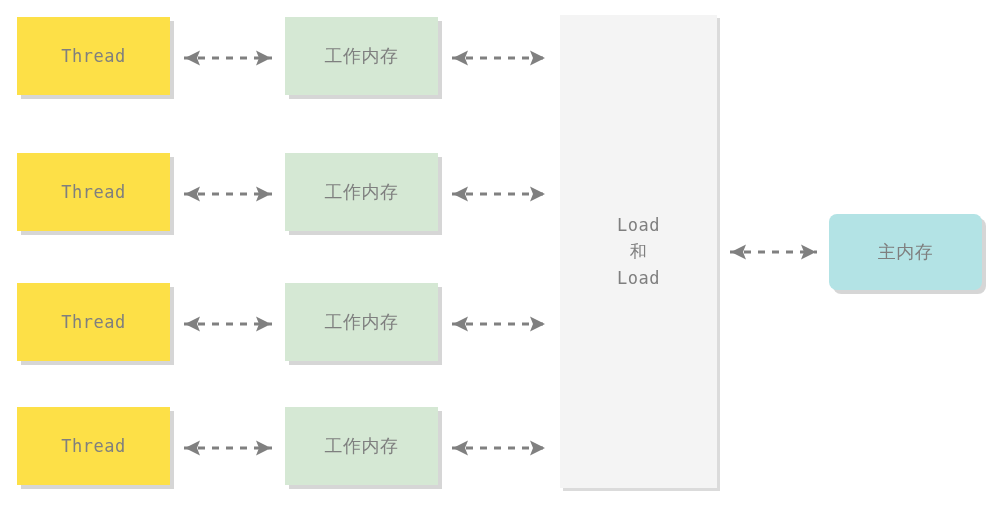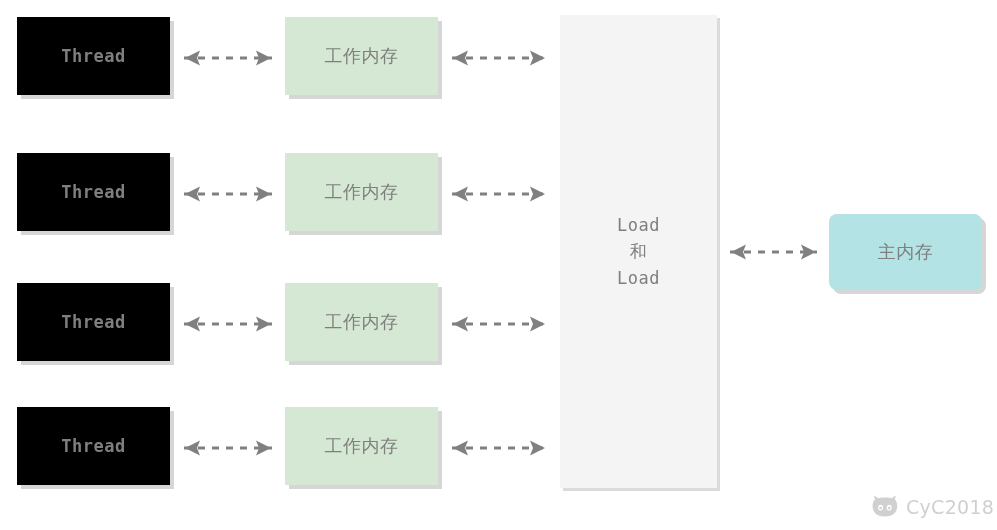--- a/index.html
+++ b/index.html
@@ -25,23 +25,22 @@
     display: flex;
     align-items: center;
     justify-content: center;
     color: #7f7f7f;
     font-size: 17px;
     letter-spacing: 0.5px;
     box-shadow: 4px 4px 0 0 rgba(0,0,0,0.16);
     line-height: 1.45;
   }
   .box-thread {
-    background: #000000;
+    background: #fde047;
     font-family: "DejaVu Sans Mono", "Liberation Mono", monospace;
-    font-weight: bold;
   }
   .box-work {
     background: #d5e8d4;
     font-family: "DejaVu Sans", "Liberation Sans", sans-serif;
     font-size: 18px;
     justify-content: center;
   }
   .box-main {
     background: #b3e3e5;
     font-family: "DejaVu Sans", "Liberation Sans", sans-serif;
@@ -197,30 +196,14 @@
       <line x1="14" y1="11" x2="101" y2="11" stroke="#808080" stroke-width="3" stroke-dasharray="7 7"></line>
       <path d="M 15,11 L 30,3.5 L 27,11 L 30,18.5 Z" fill="#808080"></path>
       <path d="M 100,11 L 85,3.5 L 88,11 L 85,18.5 Z" fill="#808080"></path>
     </svg>
   </div>
 
   <div class="box box-main" style="left:829px; top:214px; width:153px; height:76px;">
     <span>主内存</span>
   </div>
 
-  <div class="watermark" style="left:872px; top:496px;">
-    <span>
-      <svg width="26" height="22" viewBox="0 0 26 22" aria-hidden="true">
-        <path fill="#d0d0d0" d="M3.2,3.0 C2.2,1.4 2.0,0.2 2.1,0.0 C3.4,0.1 5.0,1.2 5.9,2.2
-                 C7.2,1.7 8.9,1.5 12.9,1.5 C16.9,1.5 18.6,1.7 19.9,2.2
-                 C20.8,1.2 22.4,0.1 23.7,0.0 C23.8,0.2 23.6,1.4 22.6,3.0
-                 C24.2,4.6 25.2,6.8 25.2,10.0 C25.2,16.5 21.0,20.5 12.9,20.5
-                 C4.8,20.5 0.6,16.5 0.6,10.0 C0.6,6.8 1.6,4.6 3.2,3.0 Z"></path>
-        <ellipse cx="8.6" cy="11.6" rx="2.5" ry="2.9" fill="#ffffff"></ellipse>
-        <ellipse cx="17.2" cy="11.6" rx="2.5" ry="2.9" fill="#ffffff"></ellipse>
-        <circle cx="8.6" cy="12.0" r="1.25" fill="#d0d0d0"></circle>
-        <circle cx="17.2" cy="12.0" r="1.25" fill="#d0d0d0"></circle>
-      </svg>
-    </span>
-    <span>CyC2018</span>
-  </div>
 
 </div>
 
 </body></html>

